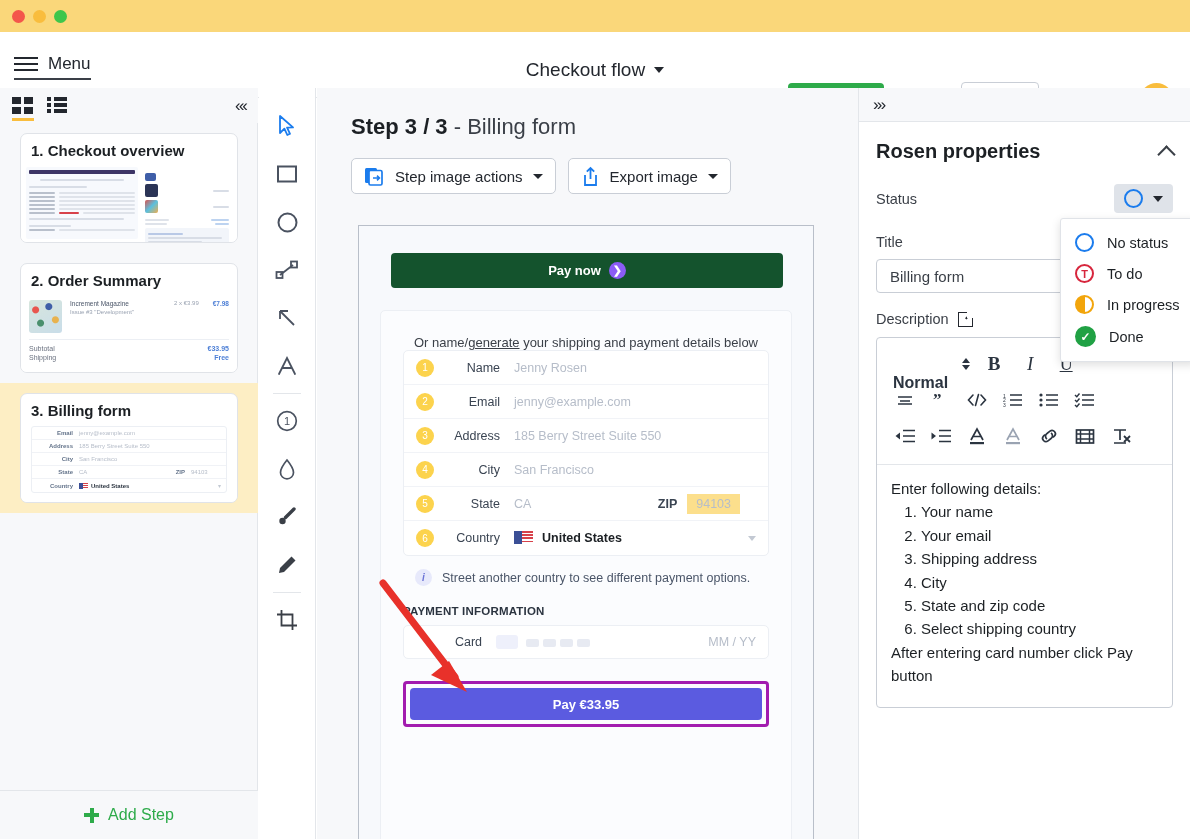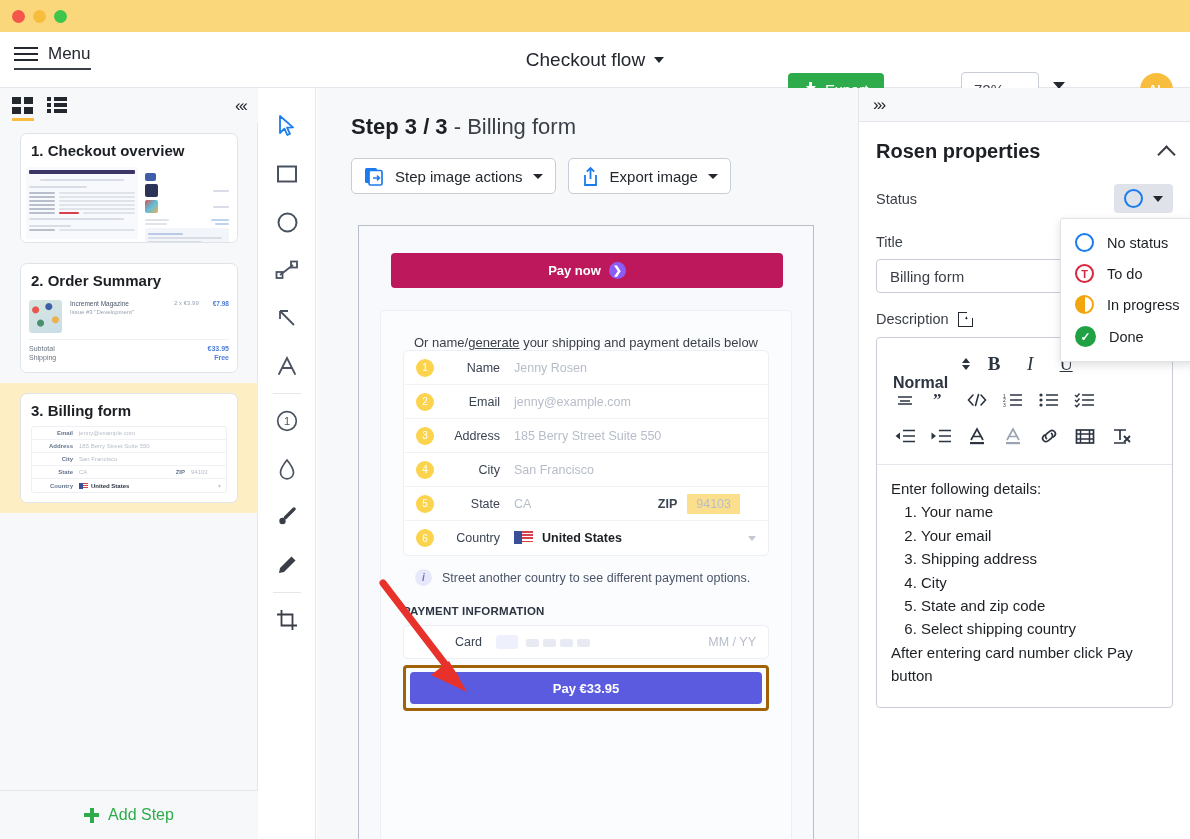--- a/index.html
+++ b/index.html
@@ -17,21 +17,21 @@
     background: #fad77a;
     display: flex; align-items: center; padding-left: 12px; gap: 8px;
   }
   .dot { width: 13px; height: 13px; border-radius: 50%; }
   .dot.red { background: #f4564b; }
   .dot.yellow { background: #f9bd3d; }
   .dot.green { background: #3ec64b; }
 
   
   .appheader {
-    position: absolute; left: 0; top: 32px; width: 1190px; height: 56px;
+    position: absolute; left: 0; top: 42px; width: 1190px; height: 56px;
     background: #ffffff; border-bottom: 1px solid #e3e6ea;
   }
   .menu-btn {
     position: absolute; left: 14px; top: 12px;
     display: flex; align-items: center; gap: 10px;
     padding-bottom: 4px; border-bottom: 2px solid #3a3f47;
     cursor: pointer;
   }
   .hamburger { display: flex; flex-direction: column; gap: 4px; }
   .hamburger span { display: block; width: 24px; height: 2px; background: #23272e; }
@@ -213,21 +213,21 @@
     font-family: "Liberation Sans", sans-serif;
   }
   .ca-btn .cv { width:0;height:0;border-left:5px solid transparent;border-right:5px solid transparent;border-top:5.5px solid #23272e; }
 
   .artboard {
     position: absolute; left: 41px; top: 137px; width: 456px; height: 653px;
     background: #f7f9fc; border: 1px solid #b9bfc9;
   }
   .paynow {
     position: absolute; left: 32px; top: 27px; width: 392px; height: 35px;
-    background: #be185d; border-radius: 4px; color: #fff;
+    background: #14532d; border-radius: 4px; color: #fff;
     display: flex; align-items: center; justify-content: center; gap: 8px;
     font-size: 13px; font-weight: bold; cursor: pointer;
   }
   .paynow .chev {
     width: 17px; height: 17px; border-radius: 50%; background: #8b5cf6;
     display: flex; align-items: center; justify-content: center;
     color: #fff; font-size: 11px;
   }
   .innercard {
     position: absolute; left: 21px; top: 84px; right: 21px; bottom: 20px;
@@ -259,21 +259,21 @@
   .ibadge { width:17px;height:17px;border-radius:50%;background:#e7e9fb;color:#6b73d6;font-size:10px;font-style:italic;
     display:flex;align-items:center;justify-content:center;font-weight:bold; flex:0 0 17px;}
   .inote-txt { font-size: 12.5px; color: #4a5568; }
   .cardrow { background:#fff; border:1px solid #eceff4; border-radius:5px; height:34px; display:flex; align-items:center; padding:0 12px;}
   .cardlab { width: 80px; text-align:right; font-size:12.5px; color:#3a4452; padding-right:14px;}
   .cardph { width: 22px; height: 14px; border-radius:3px; background:#eef0fb; margin-right: 8px;}
   .cardnum { flex:1; }
   .cardnum i { display:inline-block; width:13px;height:8px;background:#e7eaf2;border-radius:2px;margin-right:4px;}
   .cardmm { font-size: 12.5px; color: #b6bdc9; }
   .payhl {
-    margin-top: 6px; border: 3px solid #a16207; border-radius: 4px; padding: 4px;
+    margin-top: 22px; border: 3px solid #a21caf; border-radius: 4px; padding: 4px;
   }
   .paybtn {
     height: 32px; background: #5b5be0; border-radius: 4px; color: #fff;
     display:flex; align-items:center; justify-content:center;
     font-size: 13px; font-weight: bold; cursor: pointer;
   }
   .arrow-anno { position: absolute; left: 0; top: 0; pointer-events: none; }
 
   
   .rpanel {

